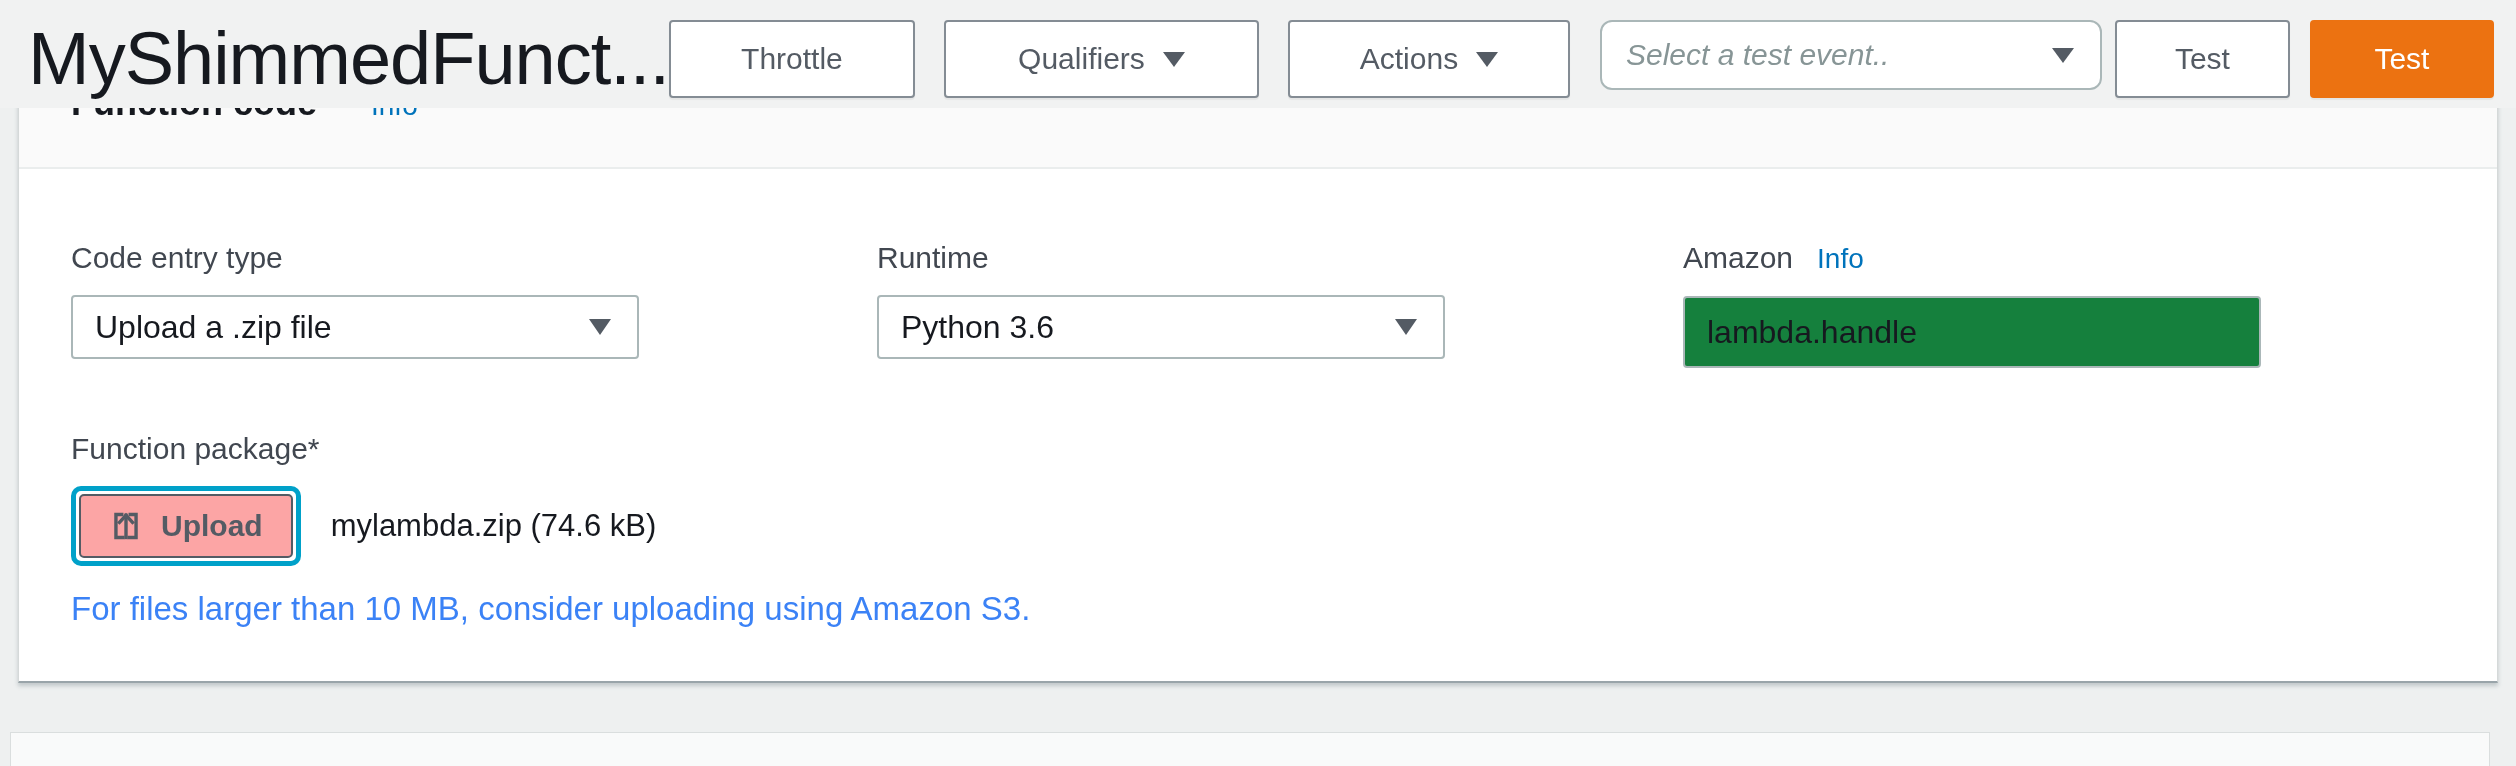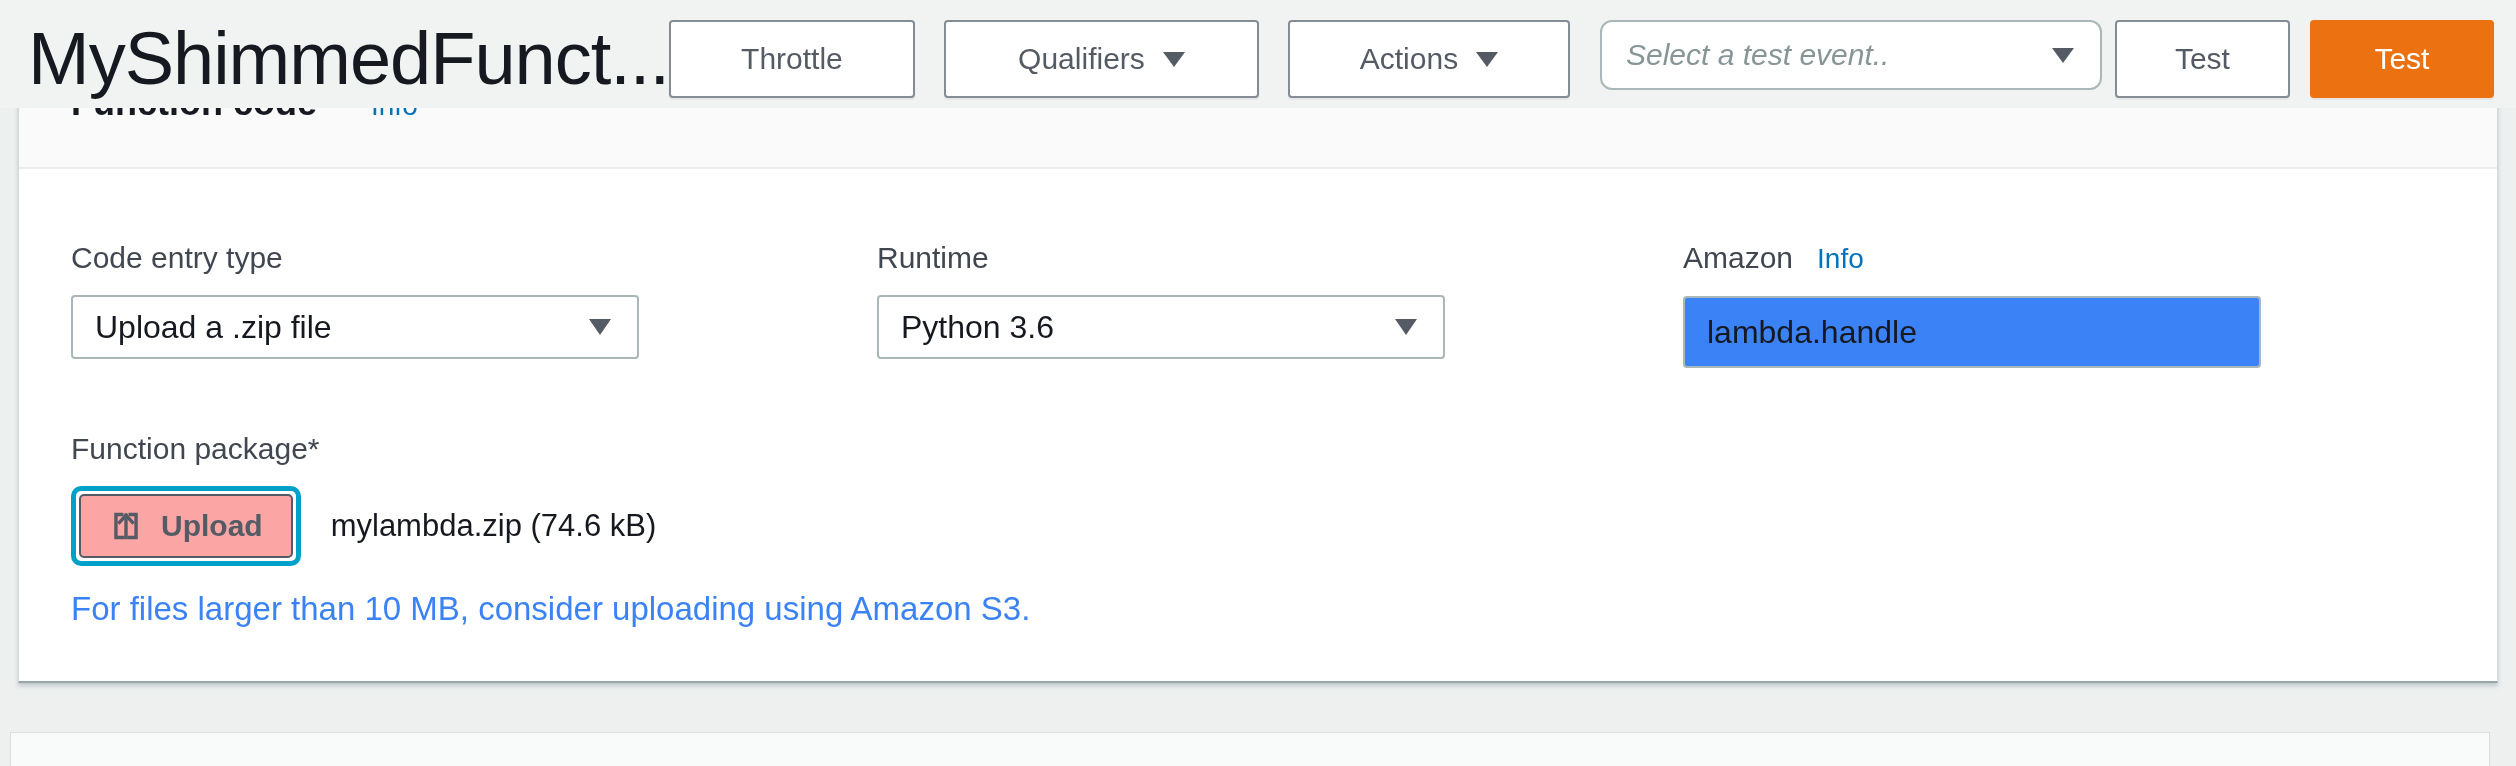--- a/index.html
+++ b/index.html
@@ -82,21 +82,21 @@
   }
   .select-control {
     height:64px; width:100%; background:#fff;
     border:2px solid #aab7b8; border-radius:4px;
     display:flex; align-items:center; justify-content:space-between;
     padding:0 26px 0 22px; cursor:pointer;
   }
   .select-value { font-size:32px; color:#16191f; white-space:nowrap; }
   .select-control .caret { border-top-width:16px; }
   .text-input {
-    height:72px; width:100%; background:#3b82f6;
+    height:72px; width:100%; background:#15803d;
     border:2px solid #aab7b8; border-radius:4px;
     padding:0 22px; font-size:32px; color:#16191f;
     font-family:inherit; outline:none;
   }
 
   .package-block { margin-top:64px; }
   .upload-row { display:flex; align-items:center; margin-top:14px; }
   .focus-ring {
     border:5px solid #00a1c9; border-radius:10px; padding:3px;
     display:inline-block;

